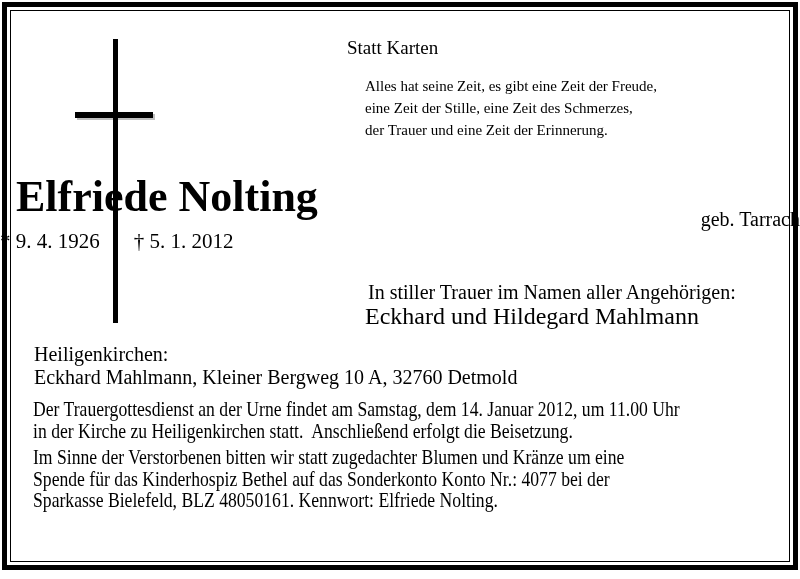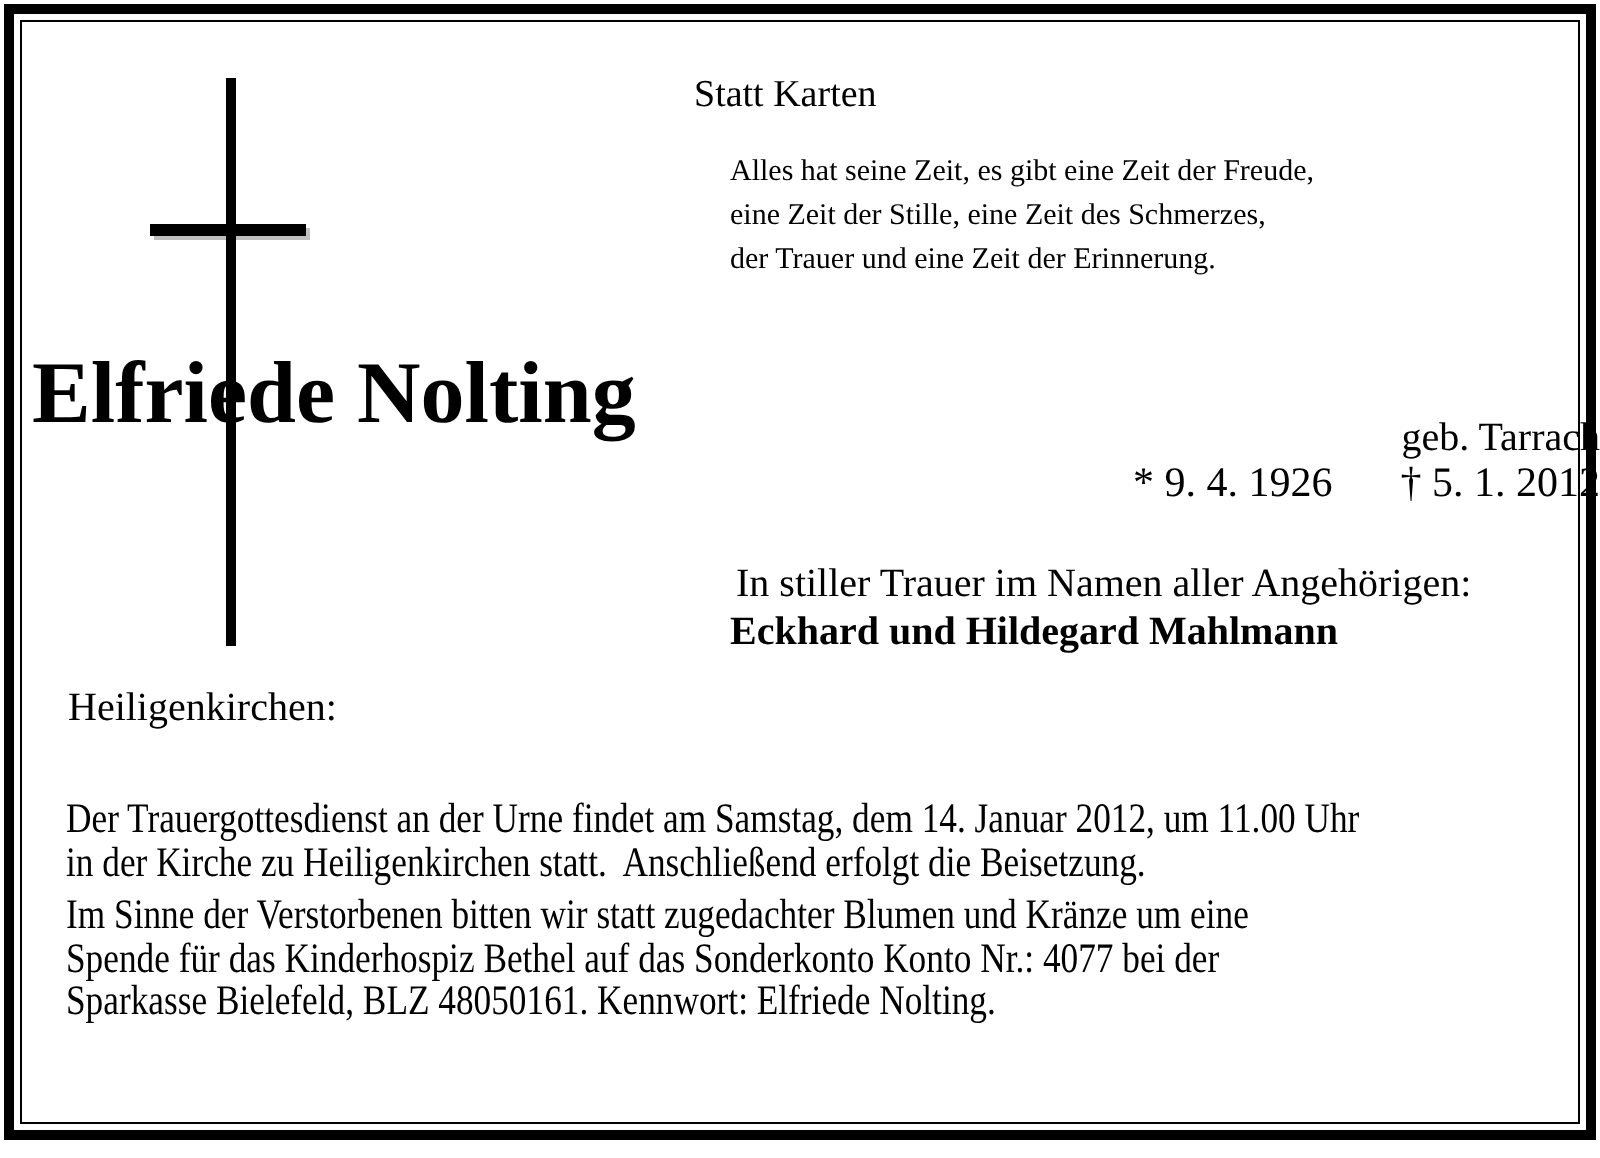--- a/index.html
+++ b/index.html
@@ -47,30 +47,30 @@
     position: absolute; left: 0; right: 0; top: 156px;
     margin: 16px; 
     font-size: 44px; font-weight: bold; line-height: 1.15;
   }
   .maiden {
     position: absolute; left: 0; right: 0; top: 208px;
     text-align: right; font-size: 20px; line-height: 22px;
   }
   .dates {
     position: absolute; left: 0; right: 0; top: 229px;
-    text-align: right; font-size: 21px; line-height: 24px;
+    text-align: left; font-size: 21px; line-height: 24px;
   }
   .dates .death { margin-left: 34px; }
   .intro {
     position: absolute; left: 368px; top: 281px;
     font-size: 20px; line-height: 23px;
   }
   .mourners {
     position: absolute; left: 365px; top: 305px;
-    font-size: 20px; font-weight: bold; line-height: 23px;
+    font-size: 24px; font-weight: normal; line-height: 23px;
   }
   .addr-label {
     position: absolute; left: 34px; top: 343px;
     font-size: 20px; line-height: 23px;
   }
   .addr-value {
     position: absolute; left: 34px; top: 366px;
     font-size: 20px; line-height: 23px;
   }
   .condensed {
@@ -112,20 +112,21 @@
   <div class="dates">
     <span>* 9. 4. 1926</span><span class="death">† 5. 1. 2012</span>
   </div>
 
   <div class="intro">In stiller Trauer im Namen aller Angehörigen:</div>
 
   <div class="mourners">Eckhard und Hildegard Mahlmann</div>
 
   <div class="addr-label">Heiligenkirchen:</div>
 
+  <div class="addr-value">Eckhard Mahlmann, Kleiner Bergweg 10 A, 32760 Detmold</div>
 
   <div class="service condensed">Der Trauergottesdienst an der Urne findet am Samstag, dem 14. Januar 2012, um 11.00 Uhr
 in der Kirche zu Heiligenkirchen statt.  Anschließend erfolgt die Beisetzung.</div>
 
   <div class="donation condensed">Im Sinne der Verstorbenen bitten wir statt zugedachter Blumen und Kränze um eine
 Spende für das Kinderhospiz Bethel auf das Sonderkonto Konto Nr.: 4077 bei der
 Sparkasse Bielefeld, BLZ 48050161. Kennwort: Elfriede Nolting.</div>
 
 
 </div>

